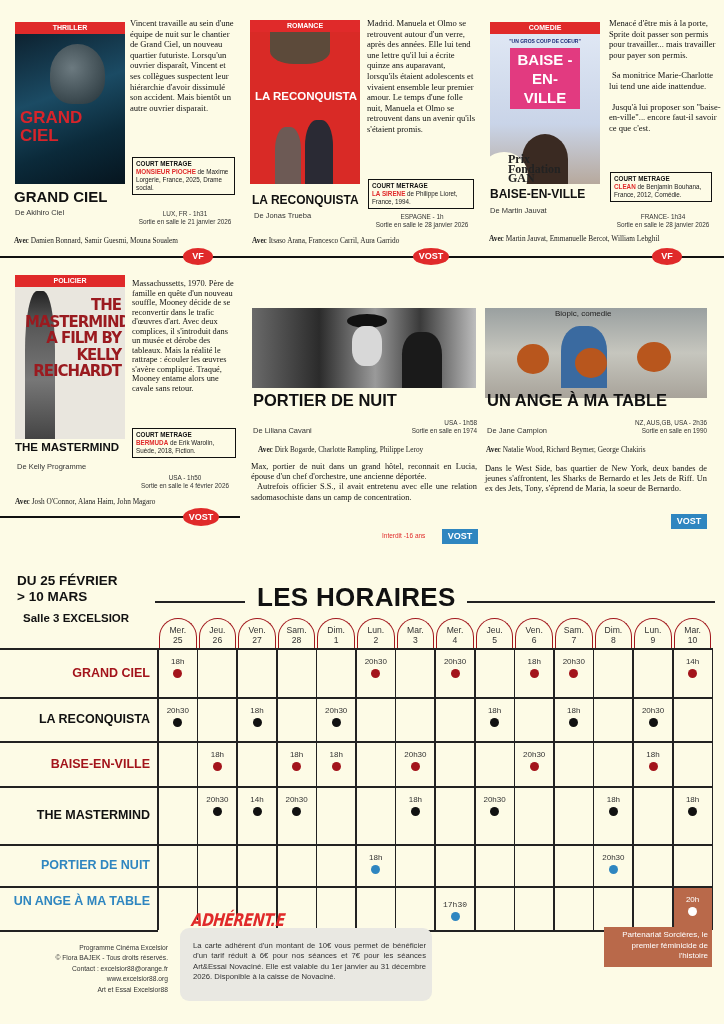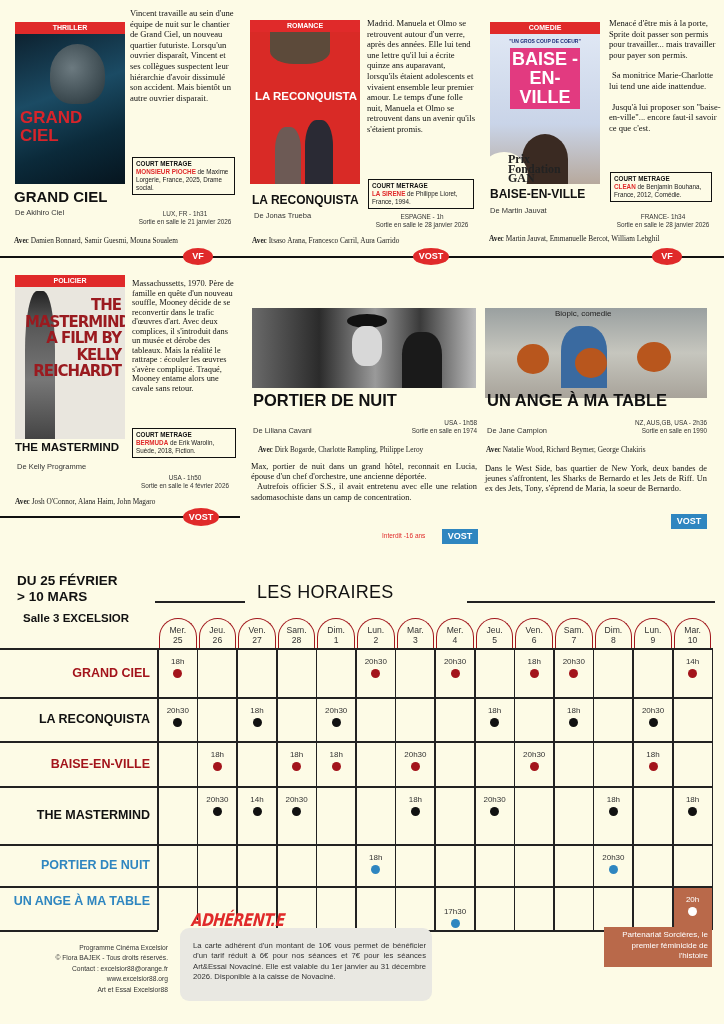--- a/index.html
+++ b/index.html
@@ -31,21 +31,21 @@
 </style>
 </head>
 <body>
 
 <div class="abs" style="left:0;top:0;width:242px;height:265px">
   <div class="abs genre" style="left:15px;top:22px;width:110px">THRILLER</div>
   <div class="abs poster" style="left:15px;top:34px;width:110px;height:150px;background:linear-gradient(160deg,#0d2230 0%,#1b4b64 40%,#0b2a3a 70%,#06151f 100%)">
     <div class="abs" style="left:35px;top:10px;width:55px;height:60px;border-radius:50% 50% 40% 40%;background:radial-gradient(circle at 40% 40%,#6c7a80,#243238)"></div>
     <div class="abs" style="left:5px;top:75px;width:70px;color:#d8242a;font-weight:bold;font-size:17px;line-height:18px">GRAND CIEL</div>
   </div>
-  <div class="abs syn" style="left:130px;top:8px;width:108px">Vincent travaille au sein d'une équipe de nuit sur le chantier de Grand Ciel, un nouveau quartier futuriste. Lorsqu'un ouvrier disparaît, Vincent et ses collègues suspectent leur hiérarchie d'avoir dissimulé son accident. Mais bientôt un autre ouvrier disparait.</div>
+  <div class="abs syn" style="left:130px;top:18px;width:108px">Vincent travaille au sein d'une équipe de nuit sur le chantier de Grand Ciel, un nouveau quartier futuriste. Lorsqu'un ouvrier disparaît, Vincent et ses collègues suspectent leur hiérarchie d'avoir dissimulé son accident. Mais bientôt un autre ouvrier disparait.</div>
   <div class="abs short" style="left:132px;top:157px;width:103px">
     <b class="h">COURT METRAGE</b>
     <b class="t">MONSIEUR PIOCHE</b><span> de Maxime Lorgerie, France, 2025, Drame social.</span>
   </div>
   <div class="abs mtitle" style="left:14px;top:188px;font-size:15px">GRAND CIEL</div>
   <div class="abs dir" style="left:15px;top:208px">De Akihiro Ciel</div>
   <div class="abs meta" style="left:130px;top:210px;width:110px">
     <div>LUX, FR - 1h31</div>
     <div>Sortie en salle le 21 janvier 2026</div>
   </div>
@@ -71,21 +71,21 @@
     <div>ESPAGNE - 1h</div>
     <div>Sortie en salle le 28 janvier 2026</div>
   </div>
   <div class="abs cast" style="left:10px;top:236px"><b>Avec</b><span> Itsaso Arana, Francesco Carril, Aura Garrido</span></div>
 </div>
 
 <div class="abs" style="left:482px;top:0;width:242px;height:265px">
   <div class="abs genre" style="left:8px;top:22px;width:110px">COMEDIE</div>
   <div class="abs poster" style="left:8px;top:34px;width:110px;height:150px;background:linear-gradient(180deg,#dfe7f4 0%,#c9d4e8 60%,#b7a99d 100%)">
     <div class="abs" style="left:0;top:4px;width:110px;text-align:center;font-size:5px;font-weight:bold;color:#1b2a78">"UN GROS COUP DE COEUR"</div>
-    <div class="abs" style="left:20px;top:14px;width:70px;text-align:center;color:#fff;background:#e23a80;font-weight:bold;font-size:18px;line-height:19px;padding:2px 0">BAISE -EN- VILLE</div>
+    <div class="abs" style="left:20px;top:14px;width:70px;text-align:center;color:#fff;background:#e23a80;font-weight:bold;font-size:15px;line-height:19px;padding:2px 0">BAISE -EN- VILLE</div>
     <div class="abs" style="left:32px;top:100px;width:46px;height:50px;border-radius:50% 50% 0 0;background:#3a2a22"></div>
     <div class="abs" style="left:-10px;top:118px;width:48px;height:48px;border-radius:50%;background:#fdfbe6"></div>
   </div>
   <div class="abs serif" style="left:26px;top:155px;width:36px;font-size:12px;line-height:9.5px;font-weight:bold;color:#222">Prix Fondation GAN</div>
   <div class="abs syn" style="left:127px;top:18px;width:112px">
     <p>Menacé d'être mis à la porte, Sprite doit passer son permis pour travailler... mais travailler pour payer son permis.</p>
     <p style="margin-top:10px;text-indent:3px">Sa monitrice Marie-Charlotte lui tend une aide inattendue.</p>
     <p style="margin-top:10px;text-indent:3px">Jusqu'à lui proposer son "baise-en-ville"... encore faut-il savoir ce que c'est.</p>
   </div>
   <div class="abs short" style="left:128px;top:172px;width:102px">
@@ -167,21 +167,21 @@
   <div class="abs badge-b" style="left:422px;top:240px;width:36px;height:15px;line-height:15px">VOST</div>
 </div>
 
 <div class="abs" style="left:0;top:560px;width:724px;height:380px">
   <div class="abs sched-hdr" style="left:17px;top:13px">
     <div>DU 25 FÉVRIER</div>
     <div>&gt; 10 MARS</div>
   </div>
   <div class="abs" style="left:23px;top:52px;font-weight:bold;font-size:11.5px">Salle 3 EXCELSIOR</div>
   <div class="abs" style="left:155px;top:41px;width:90px;height:1.5px;background:#222"></div>
-  <div class="abs" style="left:257px;top:22px;font-weight:normal;font-size:18px;letter-spacing:0.3px">LES HORAIRES</div>
+  <div class="abs" style="left:257px;top:22px;font-weight:bold;font-size:26px;letter-spacing:0.3px">LES HORAIRES</div>
   <div class="abs" style="left:467px;top:41px;width:248px;height:1.5px;background:#222"></div>
 
   <div id="sched-grid" style="position:absolute;left:0;top:0;width:724px;height:380px">
       <div class="day" style="left: 159px; top: 58px; width: 37.6px; height: 31px;">
         <div>Mer.</div>
         <div>25</div>
       </div>
       <div class="day" style="left: 198.6px; top: 58px; width: 37.6px; height: 31px;">
         <div>Jeu.</div>
         <div>26</div>
@@ -365,21 +365,21 @@
       <div class="rowlabel" style="color: rgb(47, 134, 192); width: 140px; top: 298px;">PORTIER DE NUIT</div>
       <div class="slot" style="left: 356.8px; top: 293px;">
         <div>18h</div>
         <div class="dot" style="background: rgb(47, 134, 192);"></div>
       </div>
       <div class="slot" style="left: 594.4px; top: 293px;">
         <div>20h30</div>
         <div class="dot" style="background: rgb(47, 134, 192);"></div>
       </div>
       <div class="rowlabel" style="color: rgb(47, 134, 192); width: 140px; top: 334px;">UN ANGE À MA TABLE</div>
-      <div class="slot" style="left: 436px; top: 347px;">
+      <div class="slot" style="left: 436px; top: 340px; font-family: Liberation Mono, monospace;">
         <div>17h30</div>
         <div class="dot" style="background: rgb(47, 134, 192);"></div>
       </div>
       <div class="slot" style="left: 673.6px; top: 335px;">
         <div style="color: rgb(255, 255, 255);">20h</div>
         <div class="dot" style="background: rgb(255, 255, 255);"></div>
       </div>
     </div>
 </div>
 

